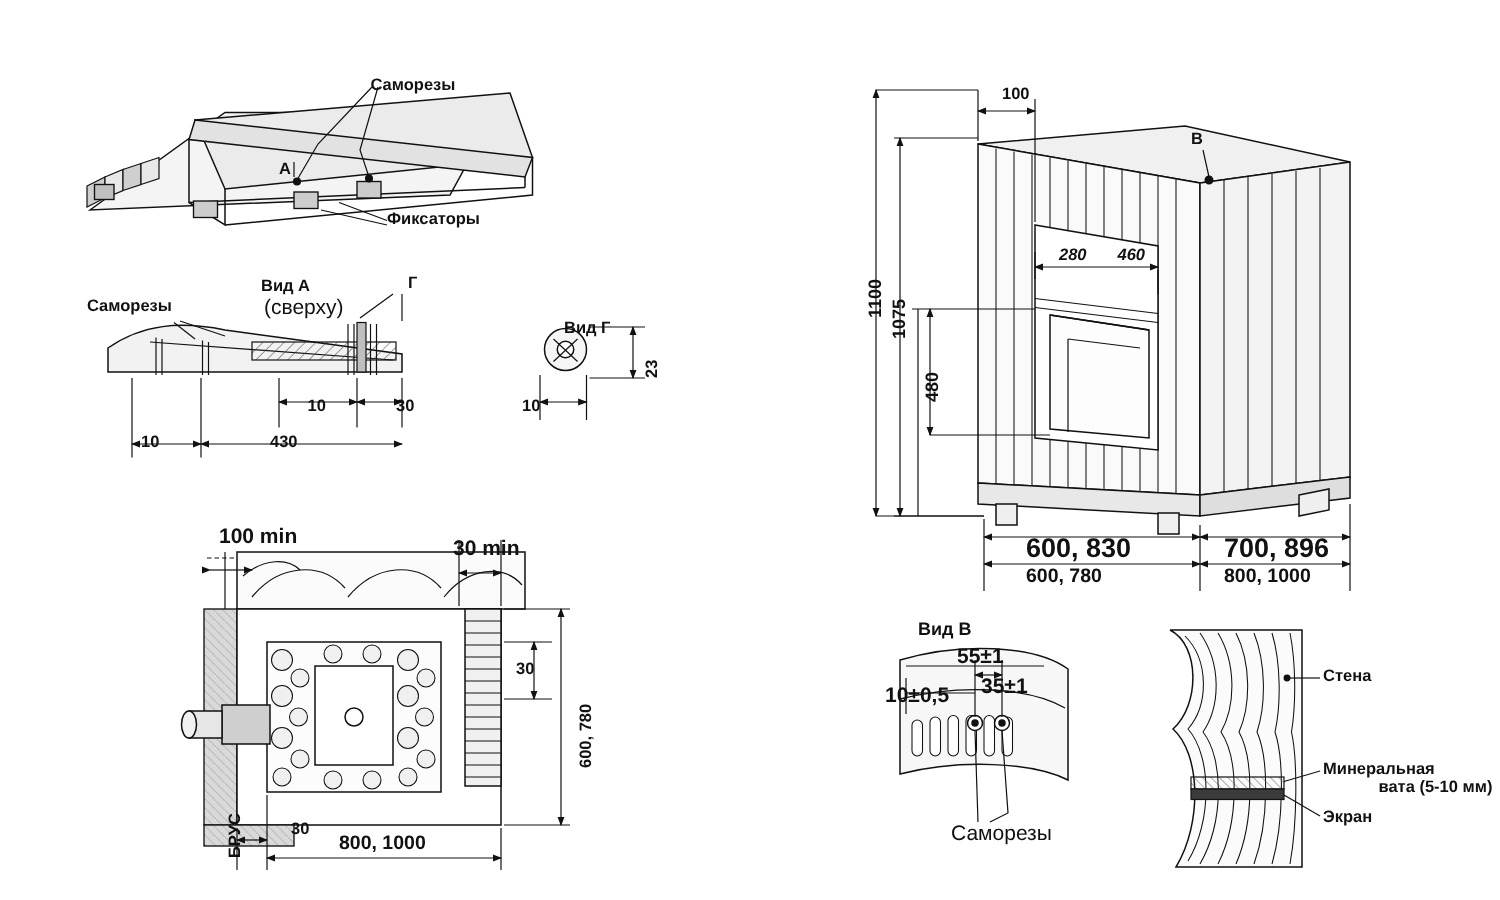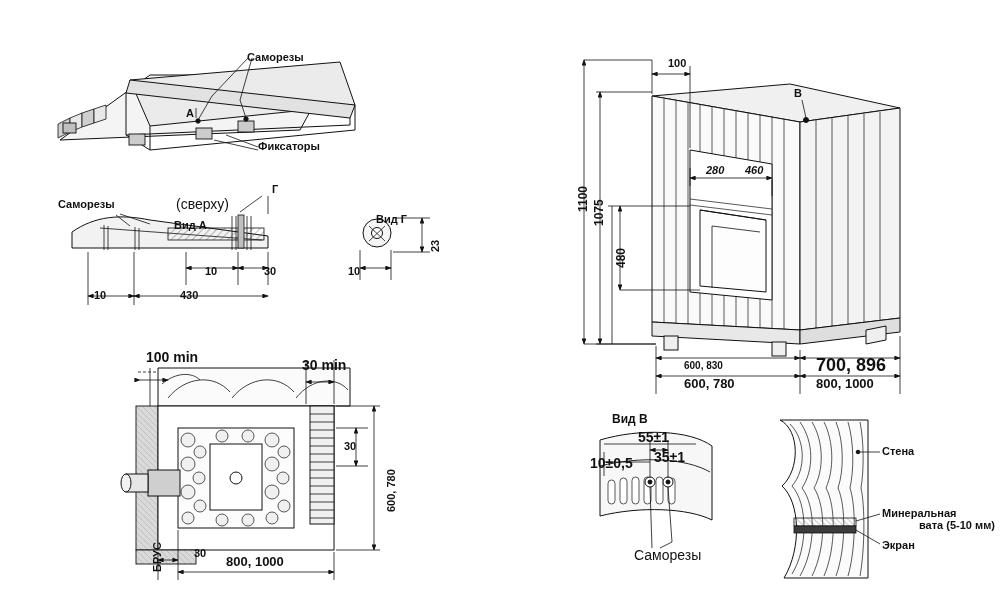--- a/index.html
+++ b/index.html
@@ -351,21 +351,21 @@
       <circle cx="858" cy="452" r="1.8" fill="#111"></circle>
     </g>
 
   </g>
 </svg>
 
 <div class="lbl b" style="left:247px;top:52px;">Саморезы</div>
 <div class="lbl b" style="left:258px;top:141px;">Фиксаторы</div>
 <div class="lbl b" style="left:186px;top:108px;">А</div>
 
-<div class="lbl b" style="left:174px;top:186px;margin-top:34px;">Вид А</div>
+<div class="lbl b" style="left:174px;top:186px;">Вид А</div>
 <div class="lbl sm" style="left:176px;top:199px;">(сверху)</div>
 <div class="lbl b" style="left:272px;top:184px;">Г</div>
 <div class="lbl b" style="left:58px;top:199px;">Саморезы</div>
 
 <div class="lbl b" style="left:205px;top:266px;">10</div>
 <div class="lbl b" style="left:264px;top:266px;">30</div>
 <div class="lbl b" style="left:94px;top:290px;">10</div>
 <div class="lbl b" style="left:180px;top:290px;">430</div>
 
 <div class="lbl b" style="left:376px;top:186px;margin-top:28px;">Вид Г</div>
@@ -381,21 +381,21 @@
 <div class="lbl b rot" style="left:152px;top:572px;">БРУС</div>
 
 <div class="lbl b" style="left:668px;top:58px;">100</div>
 <div class="lbl b rot" style="left:578px;top:212px;font-size:12px;">1100</div>
 <div class="lbl b rot" style="left:594px;top:226px;font-size:12px;">1075</div>
 <div class="lbl b rot" style="left:616px;top:268px;font-size:12px;">480</div>
 <div class="lbl b it" style="left:706px;top:165px;">280</div>
 <div class="lbl b it" style="left:745px;top:165px;">460</div>
 <div class="lbl b" style="left:794px;top:88px;">В</div>
 
-<div class="lbl b" style="left:684px;top:360px;font-size:10px;">600, 830</div>
+<div class="lbl b" style="left:684px;top:360px;font-size:18px;">600, 830</div>
 <div class="lbl b" style="left:684px;top:378px;font-size:13px;">600, 780</div>
 <div class="lbl b" style="left:816px;top:360px;font-size:18px;">700, 896</div>
 <div class="lbl b" style="left:816px;top:378px;font-size:13px;">800, 1000</div>
 
 <div class="lbl b" style="left:612px;top:414px;font-size:12px;">Вид В</div>
 <div class="lbl b sm" style="left:638px;top:432px;">55±1</div>
 <div class="lbl b sm" style="left:654px;top:452px;">35±1</div>
 <div class="lbl b sm" style="left:590px;top:458px;">10±0,5</div>
 <div class="lbl sm" style="left:634px;top:550px;">Саморезы</div>
 

